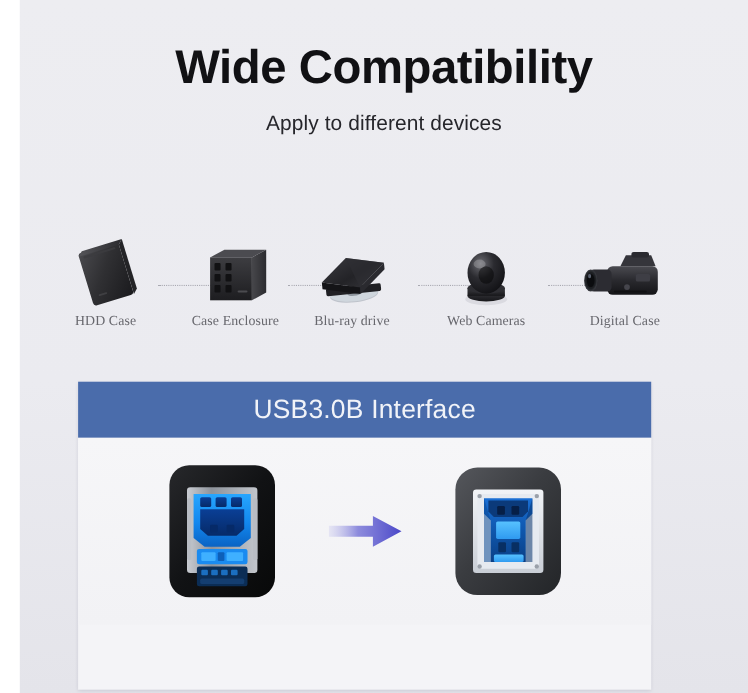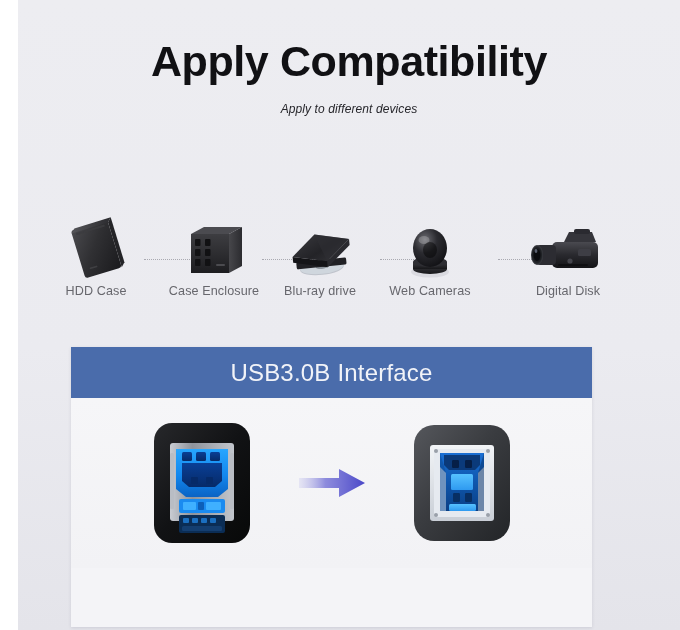--- a/index.html
+++ b/index.html
@@ -42,24 +42,23 @@
   #title {
     font-size: 43px;
     font-weight: bold;
     color: #111114;
     letter-spacing: -0.4px;
     line-height: 1.08;
     margin: 0;
   }
   #subtitle {
     margin: 18px 0 0 0;
-    font-size: 12px;
+    font-size: 19px;
     color: #26262b;
     letter-spacing: 0.1px;
-    font-style: italic;
   }
 
   
   #devices {
     position: absolute;
     left: 22px;
     top: 212px;
     width: 620px;
     height: 105px;
   }
@@ -77,20 +76,21 @@
   }
   .device-label {
     position: absolute;
     left: 0;
     top: 72px;
     width: 112px;
     font-size: 12.6px;
     color: #67676d;
     letter-spacing: 0.1px;
     white-space: nowrap;
+    font-family: Liberation Serif, serif;
   }
   .dotline {
     position: absolute;
     top: 47px;
     height: 1px;
     border-top: 1px dotted #a9a9b1;
   }
 
   
   #card {
@@ -142,21 +142,21 @@
     justify-content: center;
   }
 </style>
 </head>
 <body>
 
 <div id="page">
   <div id="canvas">
 
     <div id="headings">
-      <h1 id="title">Apply Compatibility</h1>
+      <h1 id="title">Wide Compatibility</h1>
       <p id="subtitle">Apply to different devices</p>
     </div>
 
     <div id="devices">
 
       <div class="dotline" style="left:104px; width:52px;"></div>
       <div class="dotline" style="left:222px; width:52px;"></div>
       <div class="dotline" style="left:340px; width:52px;"></div>
       <div class="dotline" style="left:458px; width:52px;"></div>
 
@@ -238,21 +238,21 @@
               <path d="M28 42 L52 22 L86 30 L62 50 Z" fill="url(#brTop)"></path>
               <path d="M28 42 L62 50 L62 56 L28 48 Z" fill="#141417"></path>
               <path d="M62 50 L86 30 L86 36 L62 56 Z" fill="#2a2a2f"></path>
               <path d="M52 22 L86 30 L62 50 Z" fill="#2e2e33" opacity="0.6"></path>
             </g>
           </svg>
         </div>
         <div class="device-label">Blu-ray drive</div>
       </div>
 
-      <div class="device" style="left:334px;">
+      <div class="device" style="left:346px;">
         <div class="device-art">
           <svg width="112" height="72" viewBox="0 0 112 72">
             <defs>
               <radialGradient id="camBall" cx="0.35" cy="0.28" r="0.85">
                 <stop offset="0%" stop-color="#6c6c72"></stop>
                 <stop offset="42%" stop-color="#2b2b30"></stop>
                 <stop offset="100%" stop-color="#0d0d10"></stop>
               </radialGradient>
               <linearGradient id="camBase" x1="0" y1="0" x2="0" y2="1">
                 <stop offset="0%" stop-color="#3c3c41"></stop>
@@ -295,21 +295,21 @@
             <rect x="24" y="33" width="20" height="20" rx="4" fill="#2c2c32"></rect>
             <ellipse cx="25" cy="43" rx="6" ry="10" fill="url(#lensG)"></ellipse>
             <ellipse cx="25" cy="43" rx="3.4" ry="6" fill="#0b0c0f"></ellipse>
             <ellipse cx="24" cy="39" rx="1.4" ry="2" fill="#9aa6c0" opacity="0.55"></ellipse>
 
             <rect x="66" y="37" width="13" height="7" rx="1.5" fill="#3e3e45"></rect>
             <circle cx="58" cy="49" r="2.6" fill="#45454c"></circle>
             <rect x="46" y="52" width="30" height="2" rx="1" fill="#000" opacity="0.35"></rect>
           </svg>
         </div>
-        <div class="device-label">Digital Disk</div>
+        <div class="device-label">Digital Case</div>
       </div>
 
     </div>
 
     <div id="card">
 
       <div id="card-banner">
         <span id="banner-text">USB3.0B Interface</span>
       </div>
 

